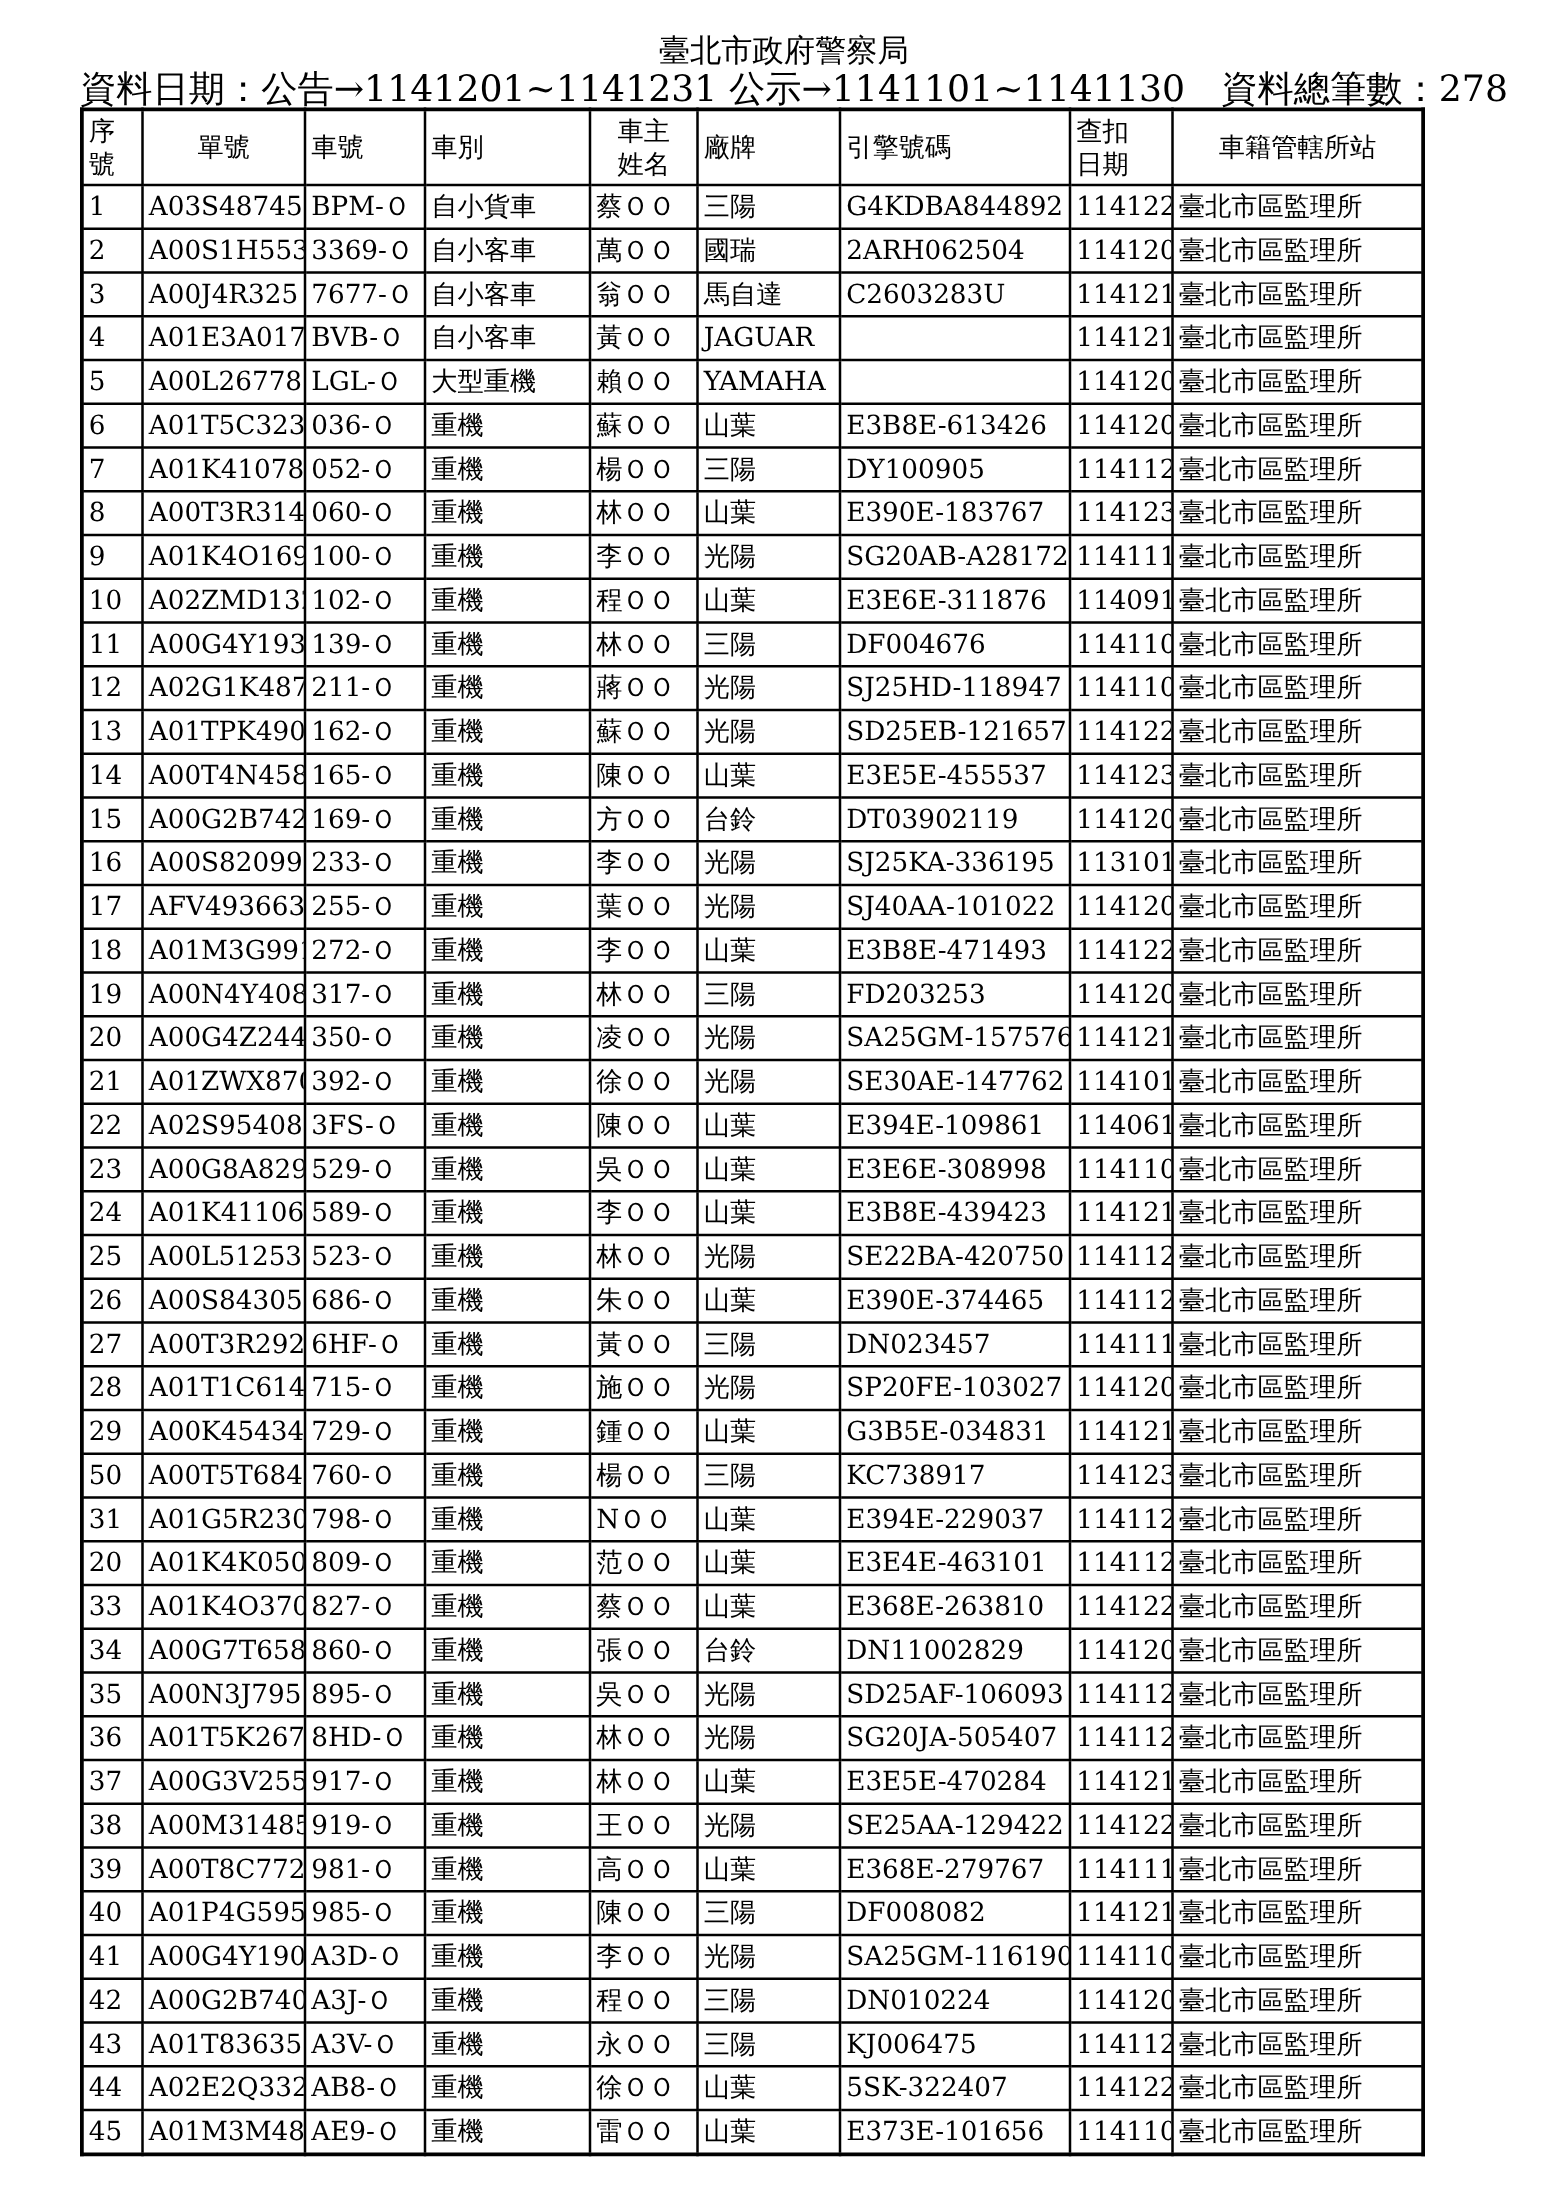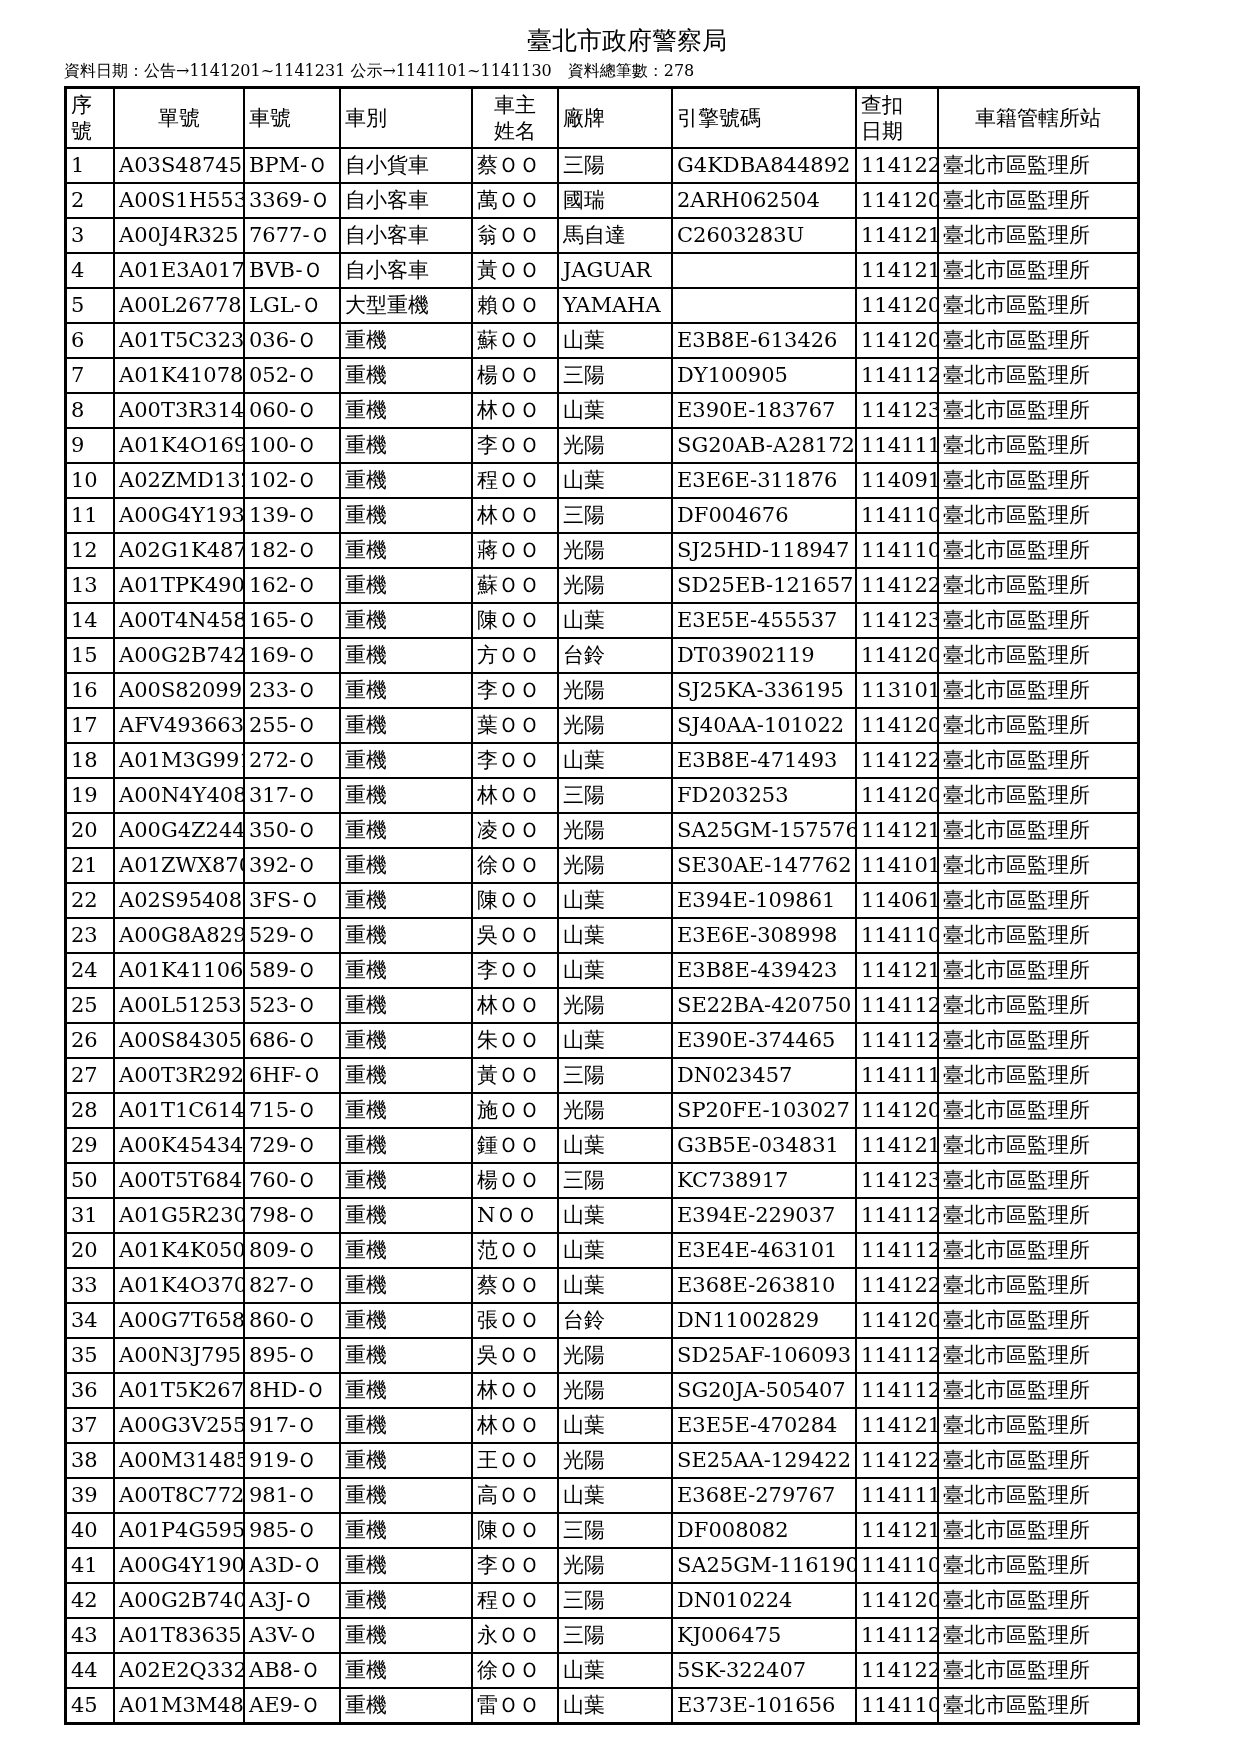--- a/index.html
+++ b/index.html
@@ -25,21 +25,21 @@
     margin: 0;
   }
   .doc-subtitle {
     text-align: center;
     font-size: 25px;
     line-height: 34px;
     font-weight: normal;
     margin: 0;
   }
   .info-line {
-    font-size: 16px;
+    font-size: 29px;
     line-height: 28px;
     margin: 0 0 1px 0;
     white-space: nowrap;
   }
   table.vehicle-table {
     border-collapse: collapse;
     border: 3px solid #000;
     table-layout: fixed;
     width: 1012px;
   }
@@ -215,21 +215,21 @@
           <td class="c3">重機</td>
           <td class="c4">林ＯＯ</td>
           <td class="c5">三陽</td>
           <td class="c6">DF004676</td>
           <td class="c7">1141105</td>
           <td class="c8">臺北市區監理所</td>
         </tr>
         <tr>
           <td class="c0">12</td>
           <td class="c1">A02G1K487</td>
-          <td class="c2">182-Ｏ</td>
+          <td class="c2">211-Ｏ</td>
           <td class="c3">重機</td>
           <td class="c4">蔣ＯＯ</td>
           <td class="c5">光陽</td>
           <td class="c6">SJ25HD-118947</td>
           <td class="c7">1141105</td>
           <td class="c8">臺北市區監理所</td>
         </tr>
         <tr>
           <td class="c0">13</td>
           <td class="c1">A01TPK490</td>

